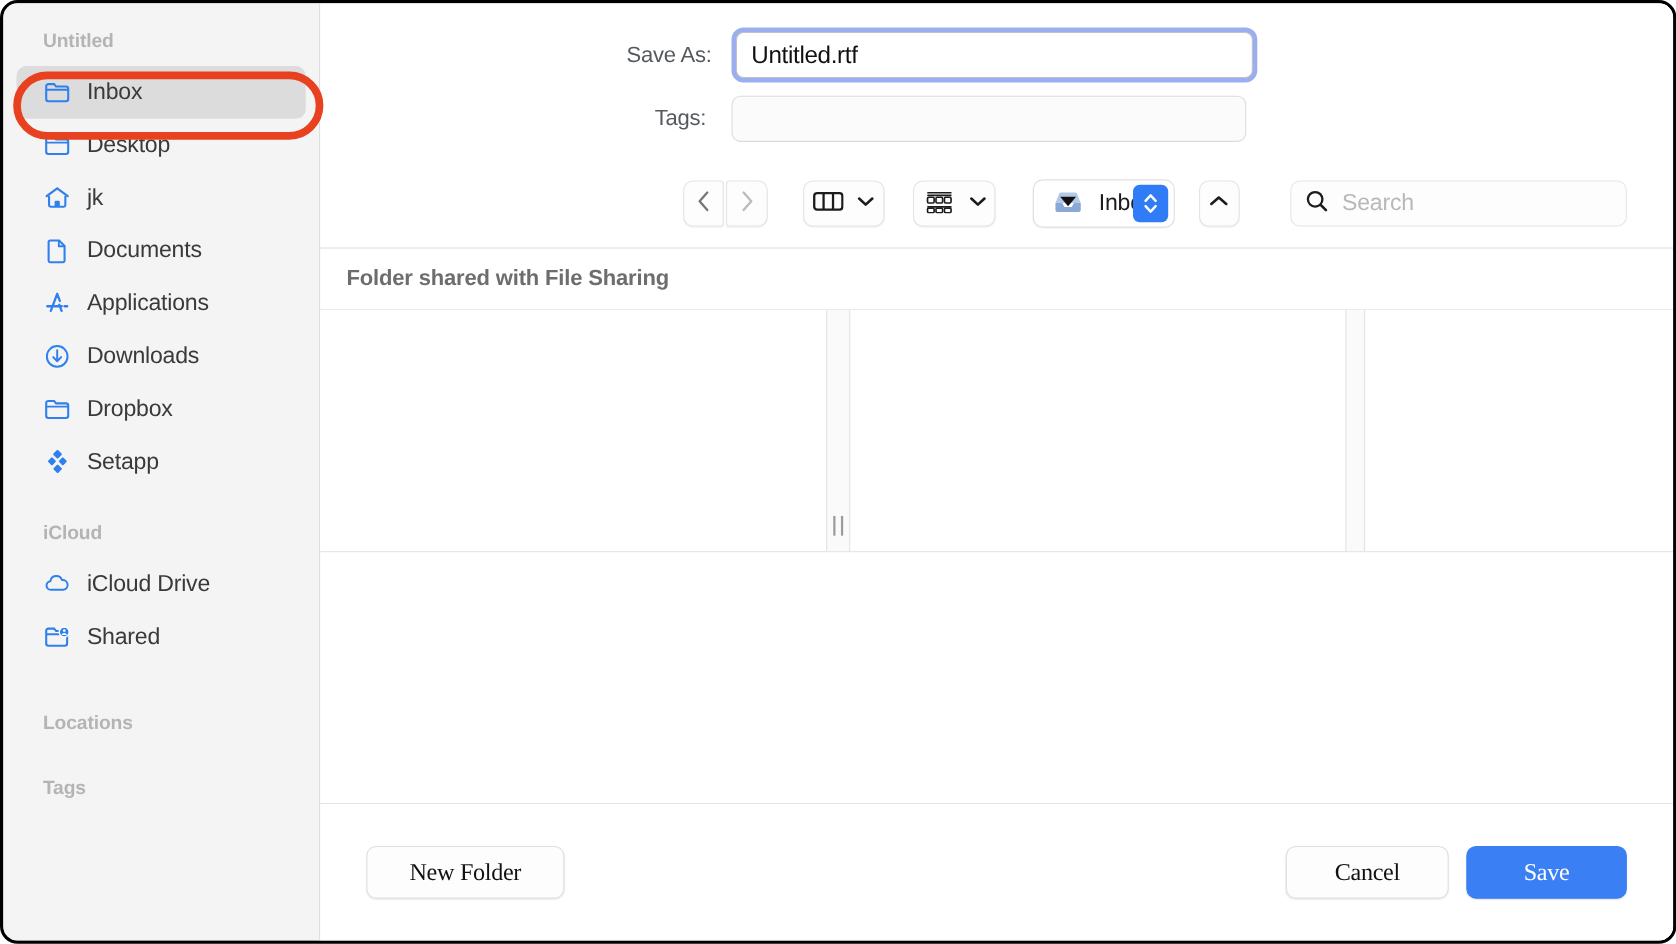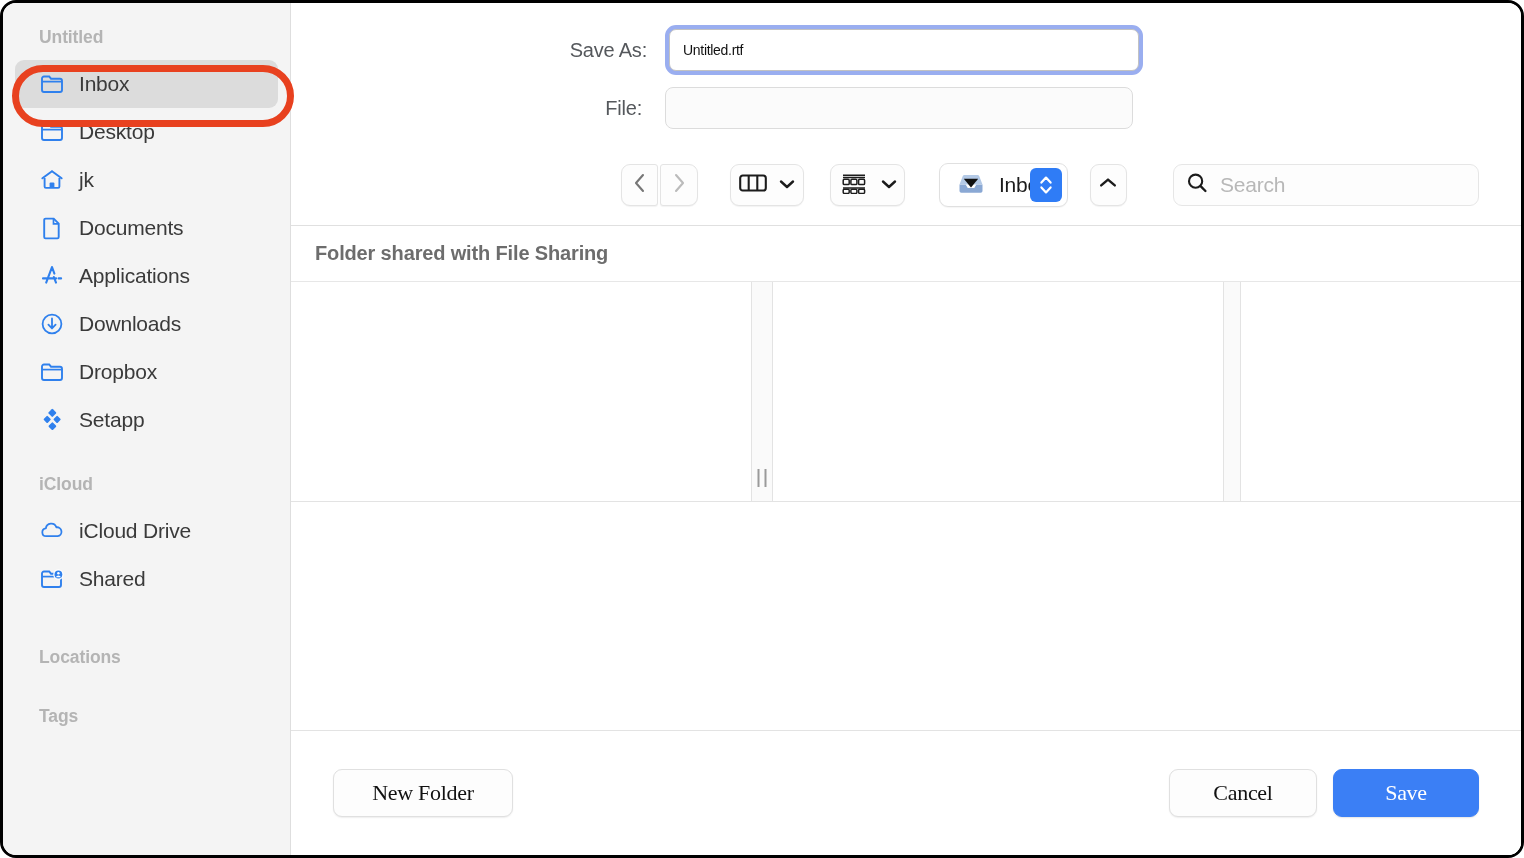--- a/index.html
+++ b/index.html
@@ -107,21 +107,21 @@
     padding: 0;
     width: 478px;
     background: #9aaef0;
   }
   .saveas-input {
     width: 100%;
     height: 42px;
     border: 1px solid #c2c2c2;
     border-radius: 7px;
     background: #ffffff;
-    font-size: 14px;
+    font-size: 22px;
     font-family: "Liberation Sans", sans-serif;
     color: #111111;
     padding: 0 13px;
     outline: none;
     letter-spacing: -0.3px;
   }
   .tags-input {
     width: 468px;
     height: 42px;
     border: 1px solid #dcdcdc;
@@ -429,21 +429,21 @@
   <div class="main">
 
     <div class="form-area">
       <div class="form-row">
         <div class="form-label">Save As:</div>
         <div class="focus-wrap">
           <input class="saveas-input" type="text" value="Untitled.rtf" style="">
         </div>
       </div>
       <div class="form-row tags-row">
-        <div class="form-label">File:</div>
+        <div class="form-label">Tags:</div>
         <input class="tags-input" type="text" placeholder="" style="">
       </div>
     </div>
 
     <div class="toolbar">
 
       <div class="tb-btn tb-nav first">
         <span>
           <svg width="18" height="22" viewBox="0 0 18 22" fill="none">
             <path d="M12 3 5 11l7 8" stroke="#777" stroke-width="2.1" stroke-linecap="round" stroke-linejoin="round"></path>

